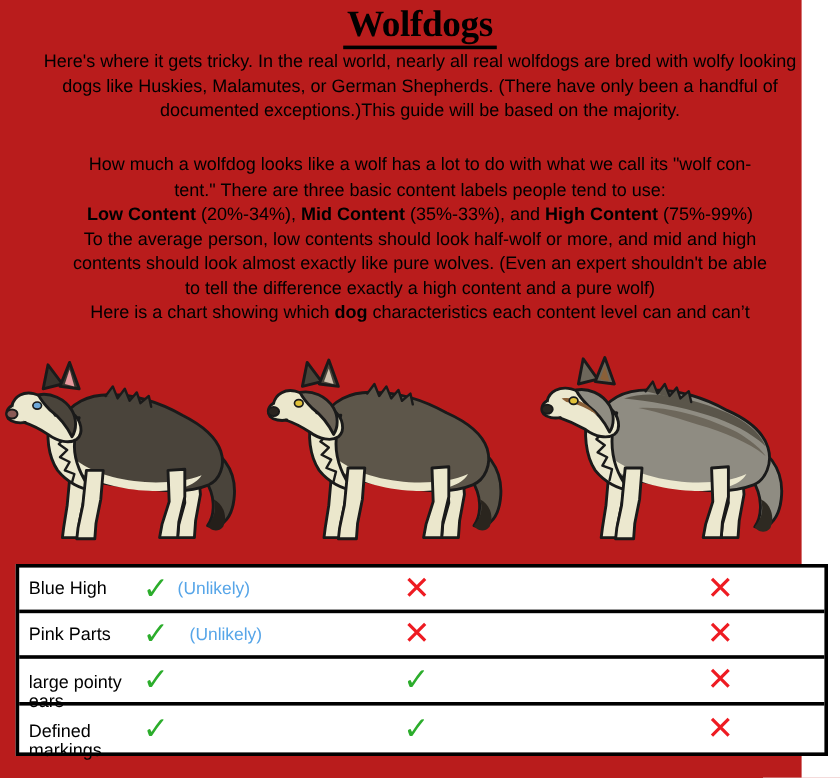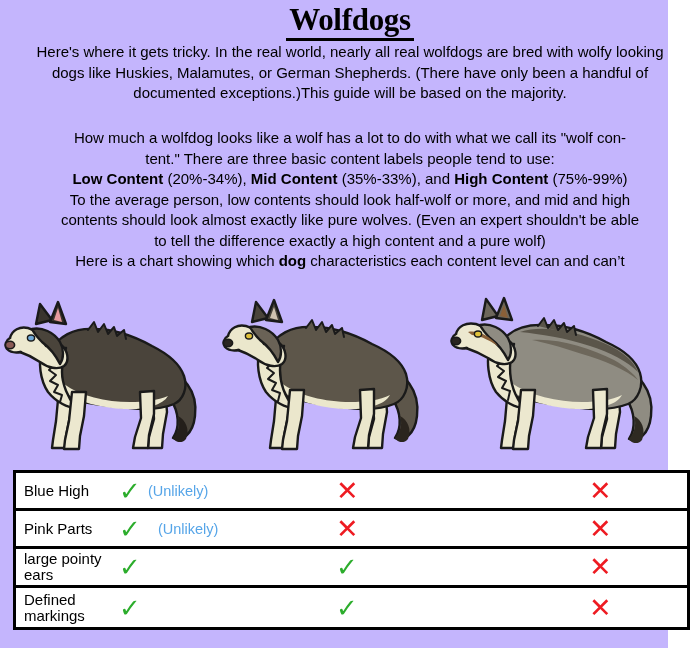--- a/index.html
+++ b/index.html
@@ -13,21 +13,21 @@
     height: 648px;
     position: relative;
     overflow: hidden;
     font-family: "Liberation Sans", sans-serif;
     color: #000000;
   }
   #page {
     position: relative;
     width: 668px;
     height: 648px;
-    background: #c4b5fd;
+    background: #b91c1c;
   }
 
   
   .title {
     position: absolute;
     top: 2px;
     left: 0;
     width: 700px;
     text-align: center;
     font-family: "Liberation Serif", serif;
@@ -99,20 +99,21 @@
     top: 50%;
     transform: translateY(-50%);
     font-family: "Liberation Sans", sans-serif;
     font-size: 15px;
     line-height: 16px;
     white-space: pre-line;
     text-align: left;
   }
   .rowlabel.two-line {
     line-height: 16px;
+    margin-top: 10px;
   }
 
   .mark {
     position: absolute;
     top: 50%;
     transform: translateY(-50%);
     font-size: 26px;
     line-height: 26px;
     font-weight: bold;
     font-family: "DejaVu Sans", sans-serif;

